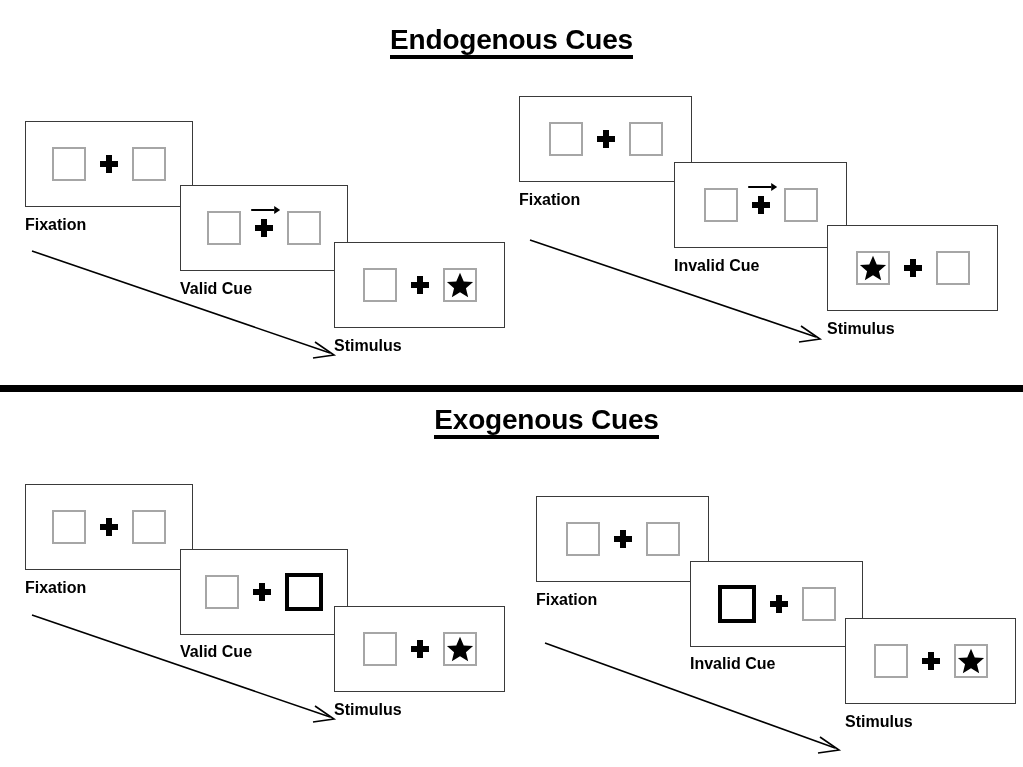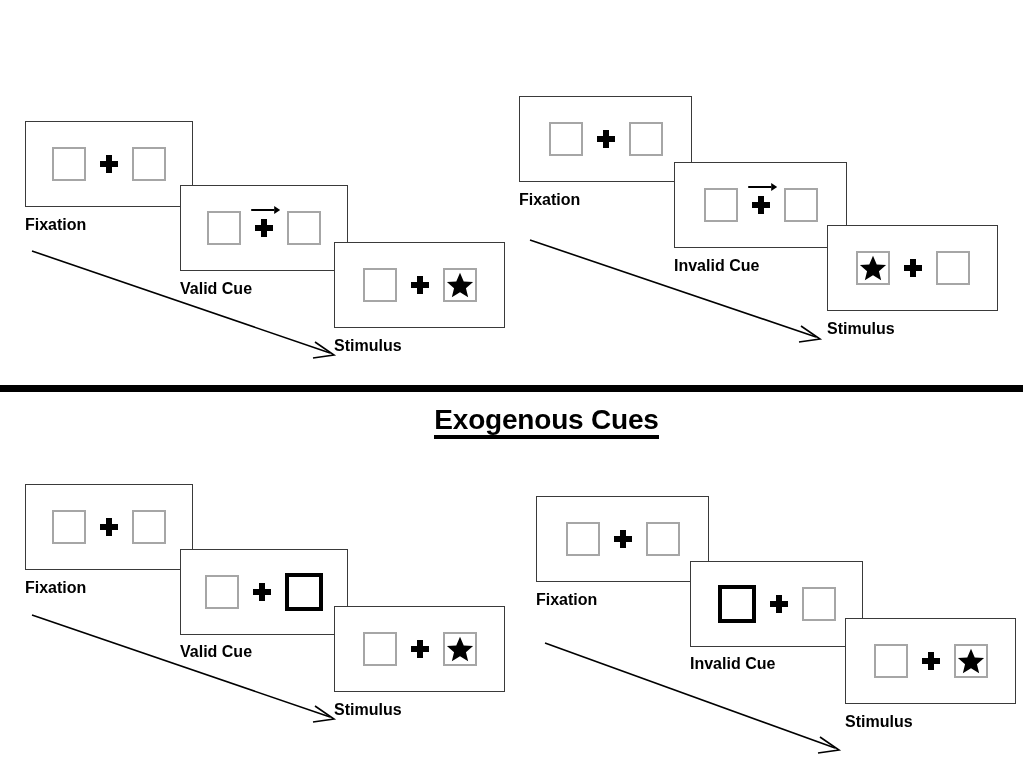--- a/index.html
+++ b/index.html
@@ -138,20 +138,23 @@
     position: absolute;
     overflow: visible;
     pointer-events: none;
   }
 </style>
 </head>
 <body>
 
 <div id="stage">
 
+  <div class="section-title" style="top:24px;left:0;">
+    <span>Endogenous Cues</span>
+  </div>
 
   <div class="frame" style="left:25px; top:121px; width:168px; height:86px;">
     <div class="frame-inner">
       <div class="box"></div>
       <div class="plus"></div>
       <div class="box"></div>
     </div>
   </div>
   <div class="stage-label" style="left:25px; top:216px; width:168px;">Fixation</div>
 

